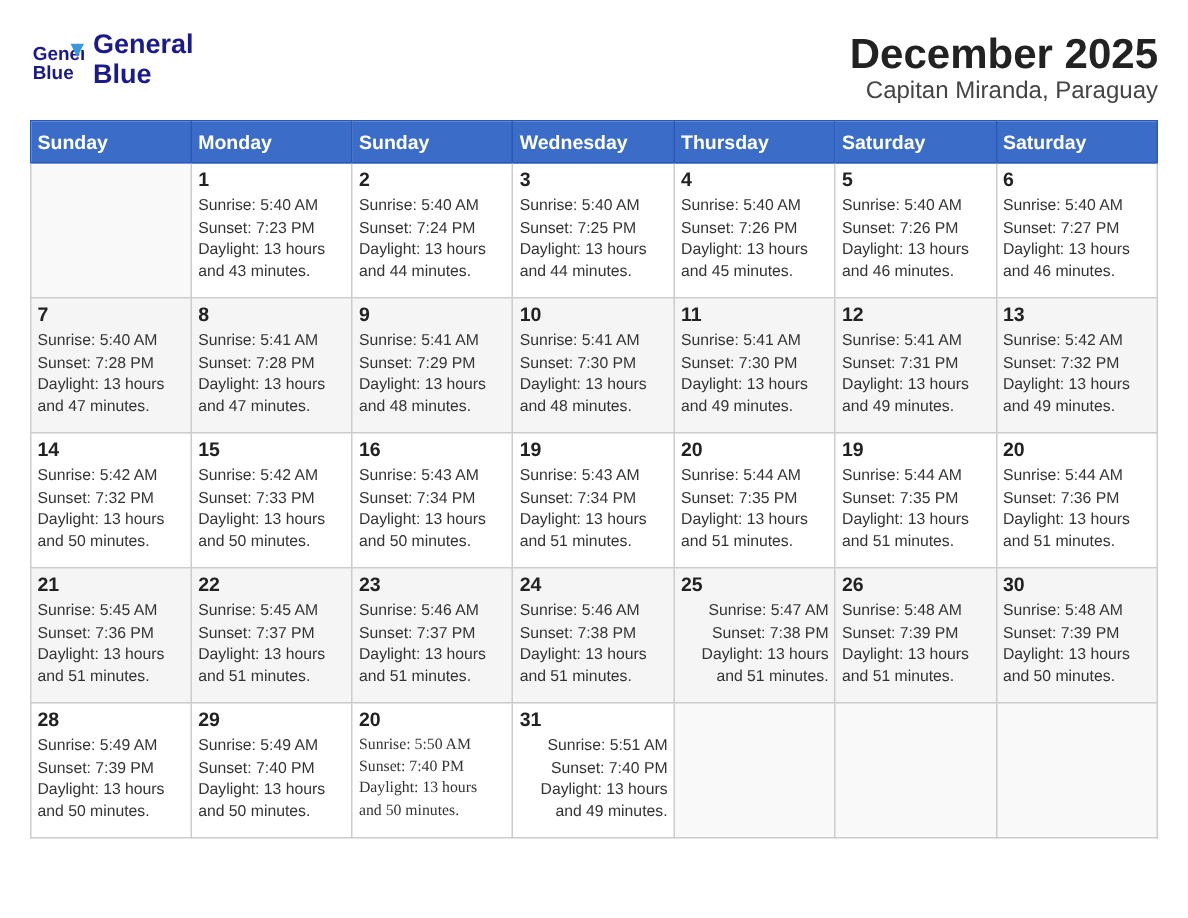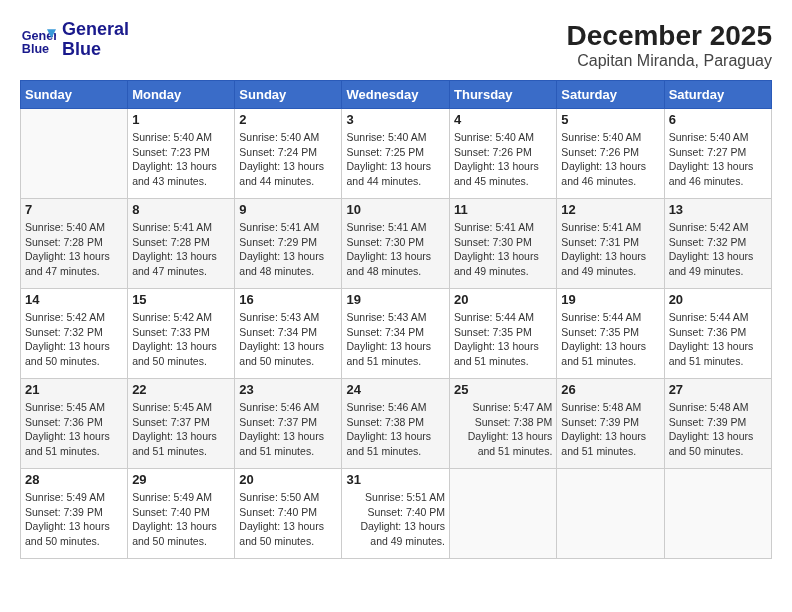--- a/index.html
+++ b/index.html
@@ -306,21 +306,21 @@
 and 51 minutes.</div>
         </td>
         <td>
           <div class="day-number">26</div>
           <div class="day-info" style="white-space: pre-line;">Sunrise: 5:48 AM
 Sunset: 7:39 PM
 Daylight: 13 hours
 and 51 minutes.</div>
         </td>
         <td>
-          <div class="day-number">27</div>
+          <div class="day-number">30</div>
           <div class="day-info" style="white-space: pre-line;">Sunrise: 5:48 AM
 Sunset: 7:39 PM
 Daylight: 13 hours
 and 50 minutes.</div>
         </td>
       </tr>
       <tr>
         <td>
           <div class="day-number">28</div>
           <div class="day-info" style="white-space: pre-line;">Sunrise: 5:49 AM
@@ -330,21 +330,21 @@
         </td>
         <td>
           <div class="day-number">29</div>
           <div class="day-info" style="white-space: pre-line;">Sunrise: 5:49 AM
 Sunset: 7:40 PM
 Daylight: 13 hours
 and 50 minutes.</div>
         </td>
         <td>
           <div class="day-number">20</div>
-          <div class="day-info" style="white-space: pre-line;">Sunrise: 5:50 AM
+          <div class="day-info" style="white-space: pre-line; font-family: Liberation Serif, serif;">Sunrise: 5:50 AM
 Sunset: 7:40 PM
 Daylight: 13 hours
 and 50 minutes.</div>
         </td>
         <td>
           <div class="day-number">31</div>
           <div class="day-info" style="white-space: pre-line; text-align: right;">Sunrise: 5:51 AM
 Sunset: 7:40 PM
 Daylight: 13 hours
 and 49 minutes.</div>

